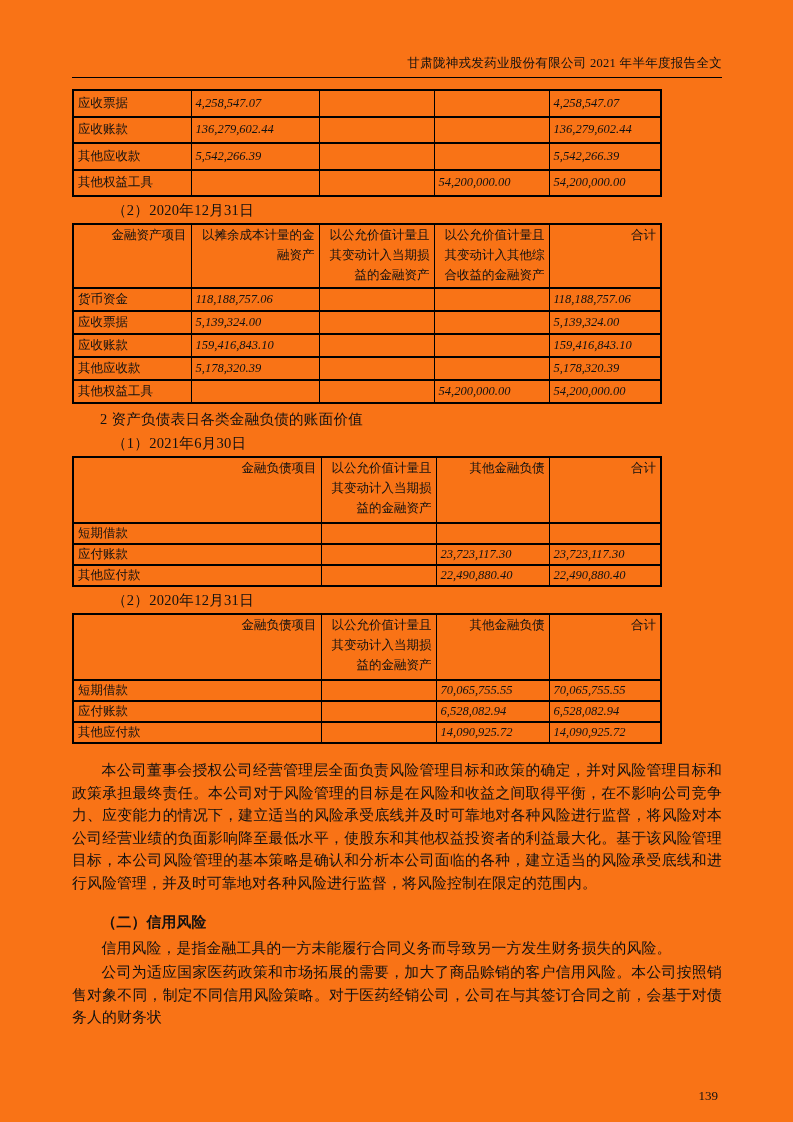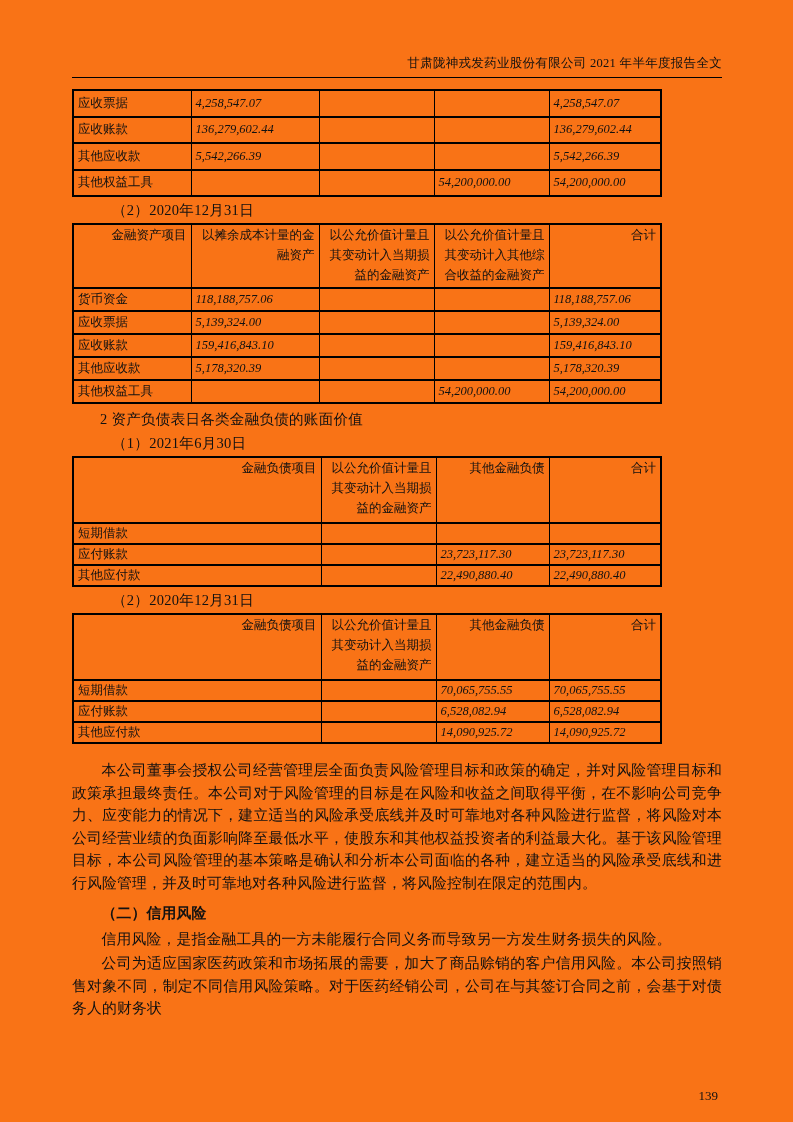--- a/index.html
+++ b/index.html
@@ -81,21 +81,21 @@
     font-size:14.8px;
     line-height:22.5px;
     text-align:justify;
     letter-spacing:0.2px;
   }
   .bodytext p{
     margin:0;
     text-indent:2em;
   }
   .bodytext p.gap{margin-top:2px;}
-  .bodytext p.bold{font-weight:bold;margin-top:8px;margin-bottom:3px;}
+  .bodytext p.bold{font-weight:bold;margin-top:17px;margin-bottom:3px;}
   .pageno{
     position:absolute;
     top:1088px;
     right:75px;
     font-size:13px;
   }
 </style>
 </head>
 <body>
 

